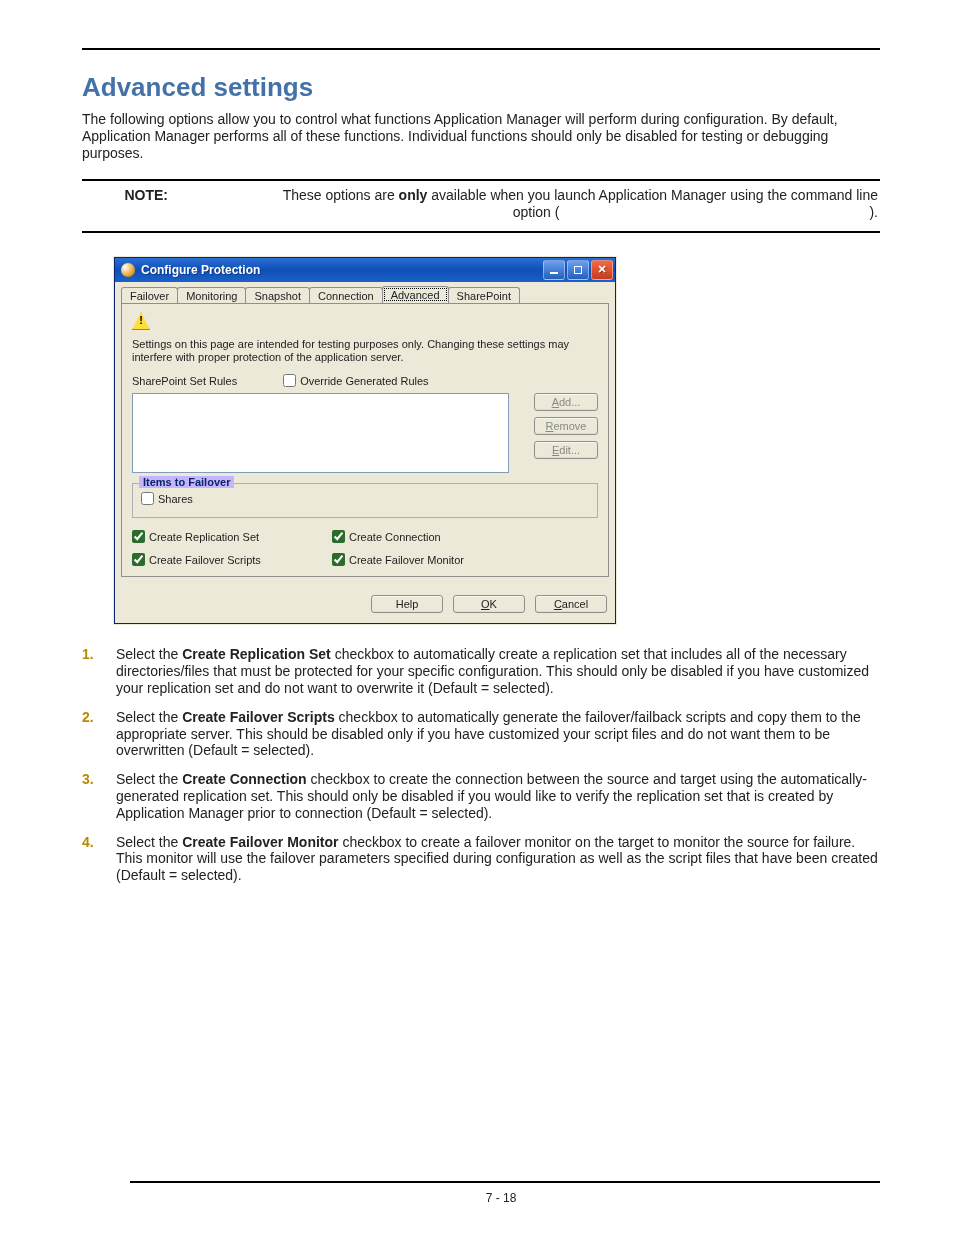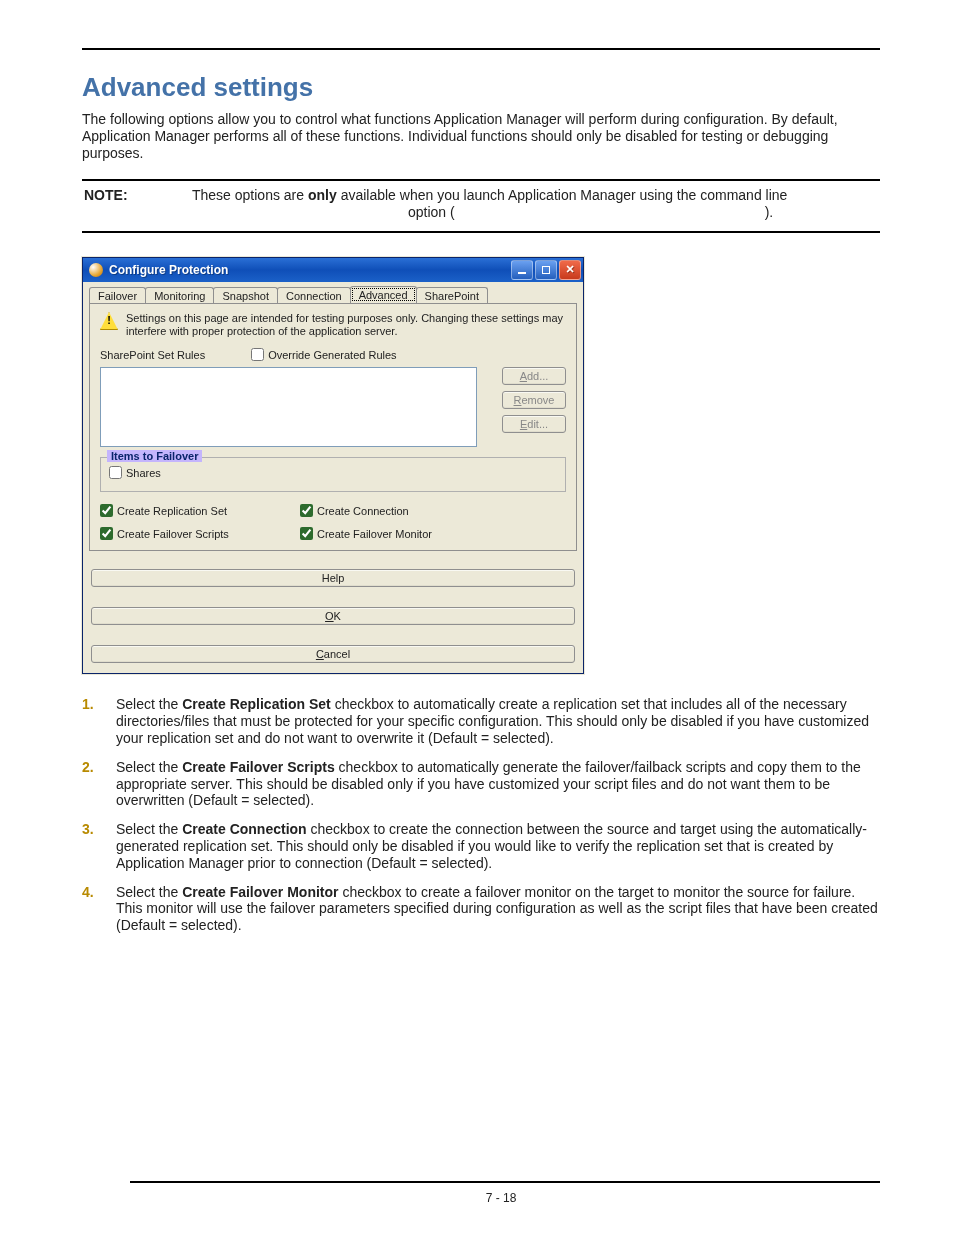--- a/index.html
+++ b/index.html
@@ -31,39 +31,41 @@
   p.intro {
     font-size: 14px;
     line-height: 1.2;
     margin: 0 0 18px 0;
   }
   .notebox {
     border-top: 2px solid #000;
     border-bottom: 2px solid #000;
     padding: 6px 2px 10px 2px;
     font-size: 14px;
+    text-align: right;
   }
   .notebox-row {
     display: flex;
     gap: 24px;
   }
   .note-label {
     font-weight: bold;
     width: 84px;
   }
   .note-body {
     flex: 1;
     line-height: 1.2;
   }
   .note-body .only {
     font-weight: 700;
   }
   
   .dialog-wrap {
     margin-top: 24px;
+    margin-left: 32px;
   }
   .dialog {
     width: 500px;
     border: 1px solid #0a246a;
     font-family: Tahoma, sans-serif;
     font-size: 11px;
     background: #ece9d8;
     box-shadow: 0 0 0 1px #ece9d8;
   }
   .titlebar {
@@ -133,21 +135,21 @@
     outline-offset:-3px;
     top:0;
   }
   .panel {
     border:1px solid #8f8f8f;
     margin:0 6px 8px 6px;
     background:#ece9d8;
     padding:8px 10px 10px 10px;
     position:relative;
   }
-  .warn-row { display:flex; gap:8px; align-items:flex-start; margin-bottom:10px; }
+  .warn-row { display:flex; gap:8px; align-items:flex-start; margin-bottom:10px;flex-direction:column; }
   .warn-icon {
     width:16px; height:16px;
     background:#ffde3b;
     border:1px solid #b08b00;
     position:relative;
     clip-path: polygon(50% 0%, 100% 100%, 0% 100%);
   }
   .warn-icon::after{
     content:"!"; position:absolute; left:0; right:0; text-align:center; top:1px; font-size:11px; font-weight:bold; color:#000;
   }
@@ -197,23 +199,22 @@
   .two-cols {
     display:grid;
     grid-template-columns: 180px 1fr;
     row-gap:10px;
     column-gap:20px;
     margin-top:12px;
   }
   .dlg-footer {
     display:flex;
     justify-content:flex-end;
-    gap:20px;
+    gap:10px;
     padding:10px 8px 10px 8px;
-    flex-direction:column;
   }
   .dlg-footer .btn { min-width:72px; }
   ol.steps {
     list-style:none;
     padding:0;
     margin:22px 0 0 0;
     counter-reset:step;
     font-size:14px;
   }
   ol.steps > li {

